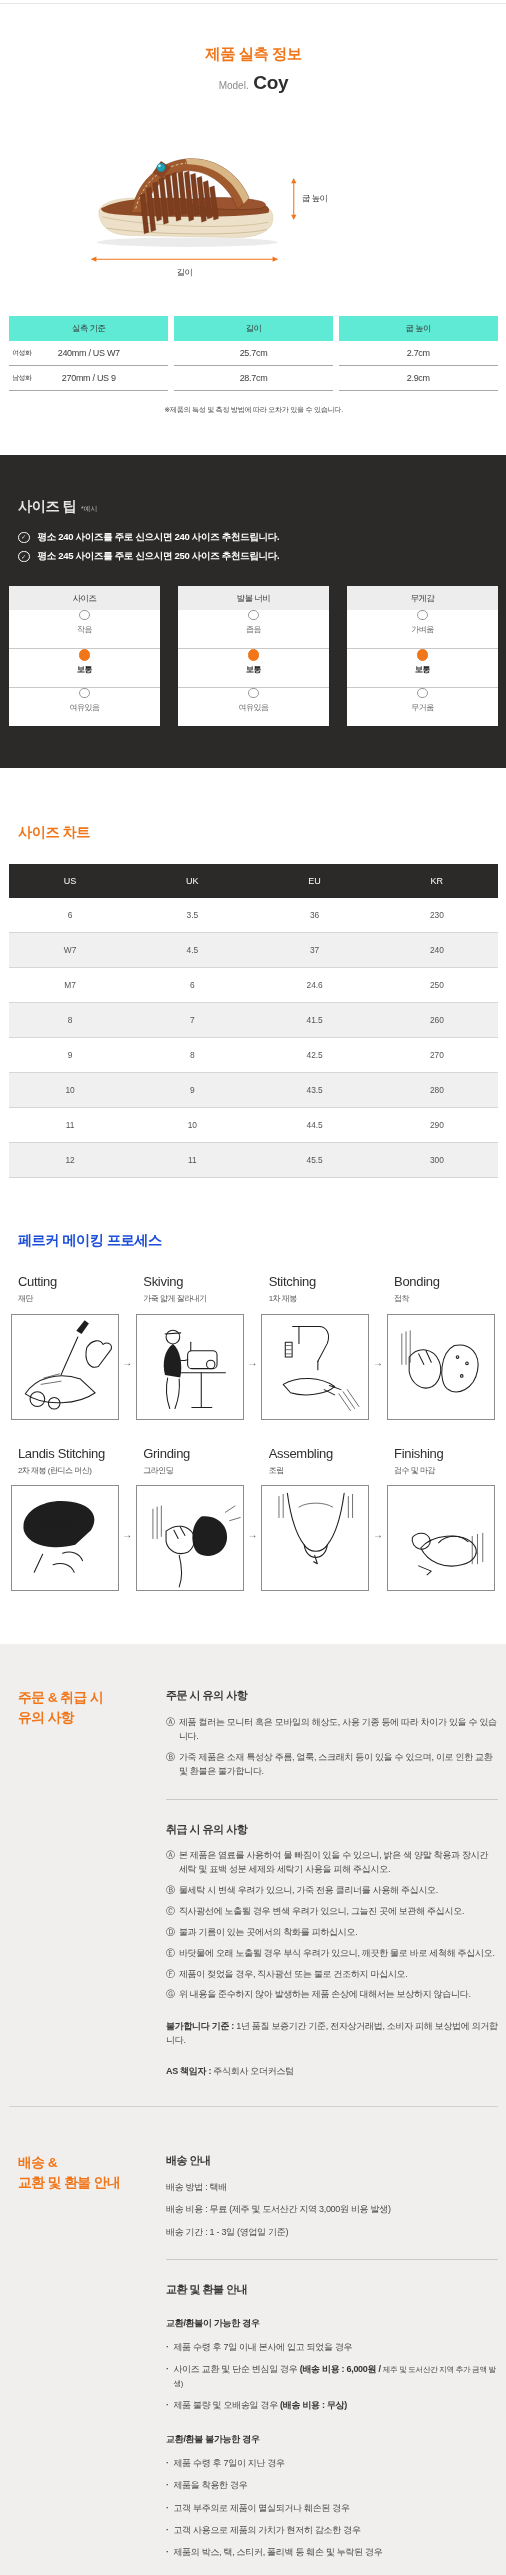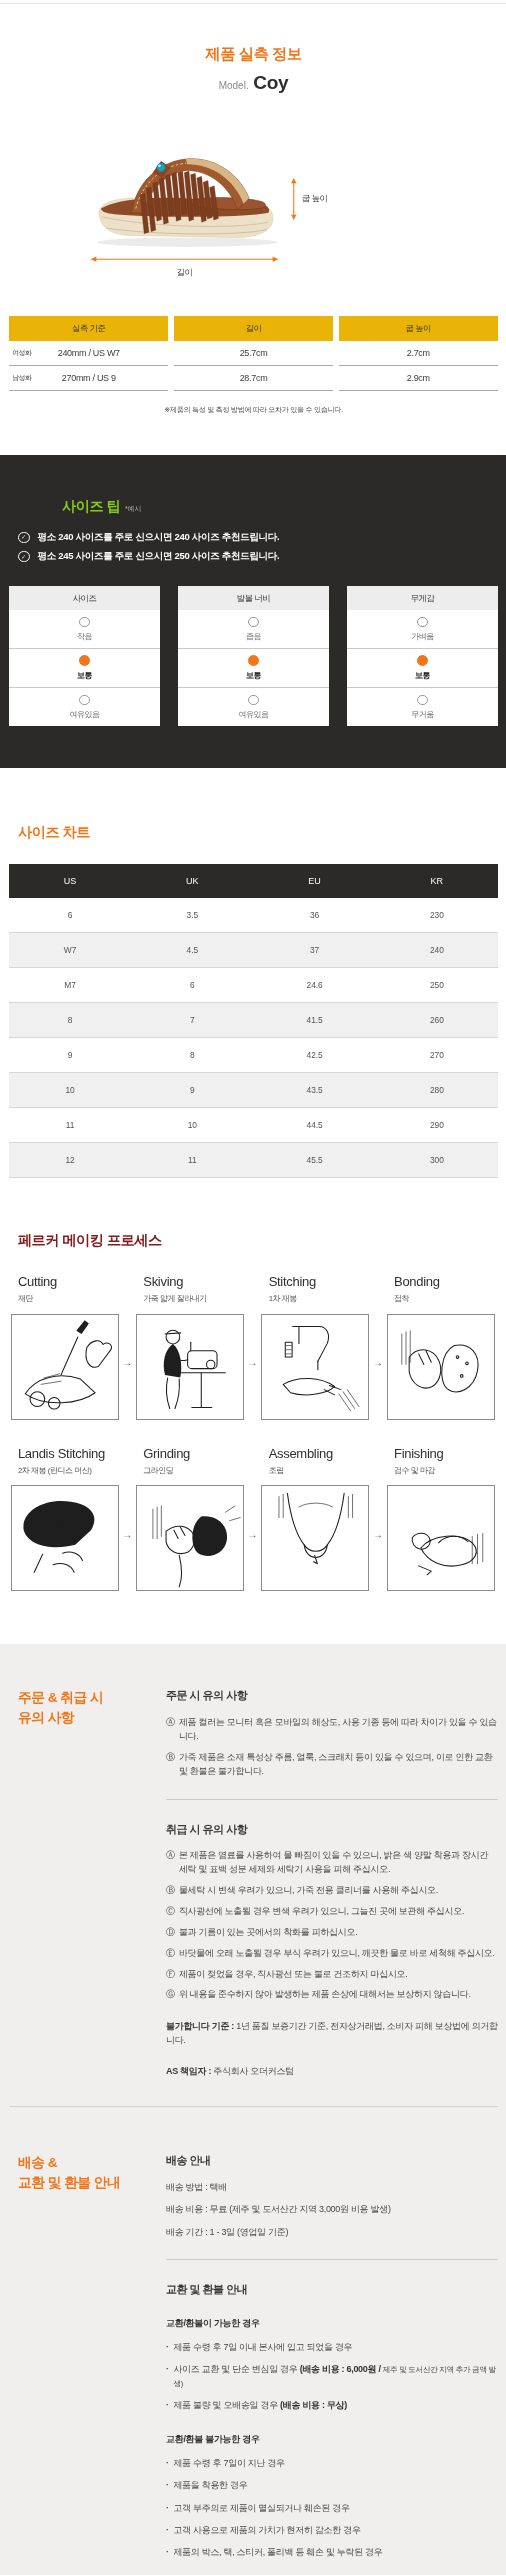--- a/index.html
+++ b/index.html
@@ -17,54 +17,54 @@
   
   .figure{position:relative;height:181px;margin-top:6.3px;}
   .sandal{position:absolute;left:83px;top:0;}
   .heel-arrow{position:absolute;left:289px;top:78px;}
   .heel-label{position:absolute;left:302px;top:93px;font-size:8.4px;color:#333;letter-spacing:-0.5px;}
   .len-arrow{position:absolute;left:90px;top:155px;}
   .len-label{position:absolute;left:90px;top:167px;width:189px;text-align:center;font-size:8.4px;color:#333;letter-spacing:-0.5px;}
   
   .mtable{display:flex;gap:5.3px;margin:35px 9px 0;}
   .mcol{flex:1;}
-  .mhead{height:25px;background:#eab308;display:flex;align-items:center;justify-content:center;font-size:8.4px;color:#333;letter-spacing:-0.5px;}
+  .mhead{height:25px;background:#5eead4;display:flex;align-items:center;justify-content:center;font-size:8.4px;color:#333;letter-spacing:-0.5px;}
   .mcell{height:24px;border-bottom:0.5px solid #a8a8a8;display:flex;align-items:center;justify-content:center;font-size:9px;color:#3c3c3c;position:relative;letter-spacing:-0.3px;}
   .msub{position:absolute;left:3.2px;font-size:6.9px;color:#3c3c3c;letter-spacing:-0.5px;}
   .footnote{text-align:center;margin-top:13.7px;font-size:7.1px;color:#4a4a4a;letter-spacing:-0.3px;}
   
   .dark{background:#2b2a29;margin-top:40px;padding:42px 9px 42px;}
   .tip-title-row{margin-left:9px;}
-  .tip-title{font-size:14.2px;font-weight:bold;color:#84cc16;letter-spacing:-0.5px;margin-left:44px;}
+  .tip-title{font-size:14.2px;font-weight:bold;color:#e5e5e5;letter-spacing:-0.5px;}
   .tip-sfx{font-size:6.9px;color:#b9b7b4;margin-left:4.7px;}
   .tips{margin:14.8px 0 0 9px;}
   .tip-line{display:flex;align-items:center;gap:8px;margin-bottom:6.3px;}
   .chk{width:9.5px;height:9.5px;border:1.1px solid #fff;border-radius:50%;display:flex;align-items:center;justify-content:center;color:#fff;font-size:5.8px;flex:none;}
   .tip-text{font-size:9.5px;font-weight:bold;color:#fff;letter-spacing:-0.3px;}
   .feel{display:flex;gap:18px;margin-top:23px;}
   .feel-col{flex:1;}
   .feel-head{height:24px;background:#ededed;display:flex;align-items:center;justify-content:center;font-size:8.4px;color:#333;letter-spacing:-0.5px;}
-  .feel-opt{height:38px;background:#fff;display:flex;flex-direction:column;align-items:center;justify-content:center;gap:3.7px;}
+  .feel-opt{height:38px;background:#fff;display:flex;flex-direction:column;align-items:center;gap:3.7px;}
   .feel-opt + .feel-opt{border-top:0.5px solid #c9c9c9;}
   .radio{width:8.4px;height:8.4px;border:0.5px solid #9a9a9a;border-radius:50%;background:#fff;}
   .feel-opt.selected .radio{width:9.5px;height:9.5px;border-color:#f1761a;background:#f1761a;}
   .feel-label{font-size:8px;color:#6d6d6d;letter-spacing:-0.5px;}
   .feel-opt.selected .feel-label{color:#2a2a2a;font-weight:bold;}
   
   .sc{margin-top:55px;padding:0 9px;}
   .sc-title{font-size:14.2px;font-weight:bold;color:#f1761a;letter-spacing:-0.5px;margin-left:9px;}
   .sc-table{margin-top:22px;}
   .sc-hrow{background:#2b2a29;height:34px;display:flex;}
   .sc-hrow span{flex:1;display:flex;align-items:center;justify-content:center;color:#fff;font-size:9px;}
   .sc-row{height:34px;display:flex;border-bottom:0.5px solid #d6d6d6;}
   .sc-row.alt{background:#f0f0f0;}
   .sc-row span{flex:1;display:flex;align-items:center;justify-content:center;font-size:8.4px;color:#555;}
   
   .proc{margin-top:53px;padding:0 10.5px;}
-  .proc-title{font-size:14.2px;font-weight:bold;color:#7f1d1d;letter-spacing:-0.5px;margin-left:7.4px;}
+  .proc-title{font-size:14.2px;font-weight:bold;color:#1d4ed8;letter-spacing:-0.5px;margin-left:7.4px;}
   .proc-row{display:flex;align-items:flex-start;margin-top:24px;}
   .proc-row.second{margin-top:26px;}
   .step{width:108px;}
   .step-en{font-size:13px;color:#2f2f2f;padding-left:7.4px;letter-spacing:-0.3px;}
   .step-ko{font-size:8px;color:#555;padding-left:7.4px;margin-top:4.2px;letter-spacing:-0.5px;}
   .step-box{margin-top:9.5px;height:104px;border:0.5px solid #8c8c8c;background:#fff;overflow:hidden;}
   .p-arrow{width:17.4px;text-align:center;margin-top:83px;font-size:10px;color:#555;flex:none;}
   .sk path,.sk line,.sk circle,.sk rect{stroke:#1e1e1e;fill:none;stroke-width:2;stroke-linecap:round;stroke-linejoin:round;}
   .sk .fill{fill:#1e1e1e;stroke:none;}
   .sk .hatch{stroke-width:1.2;}

